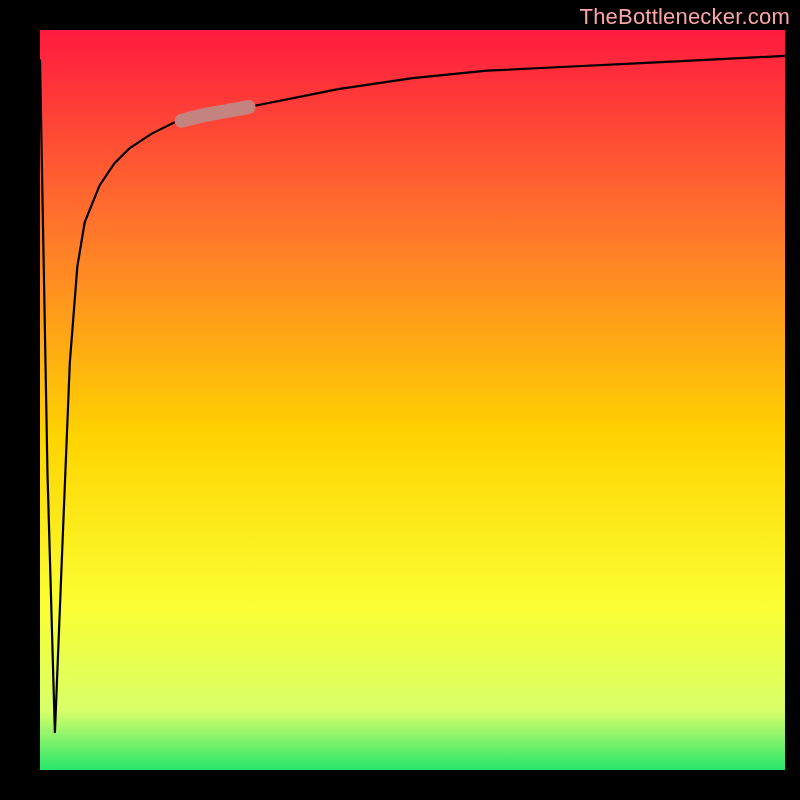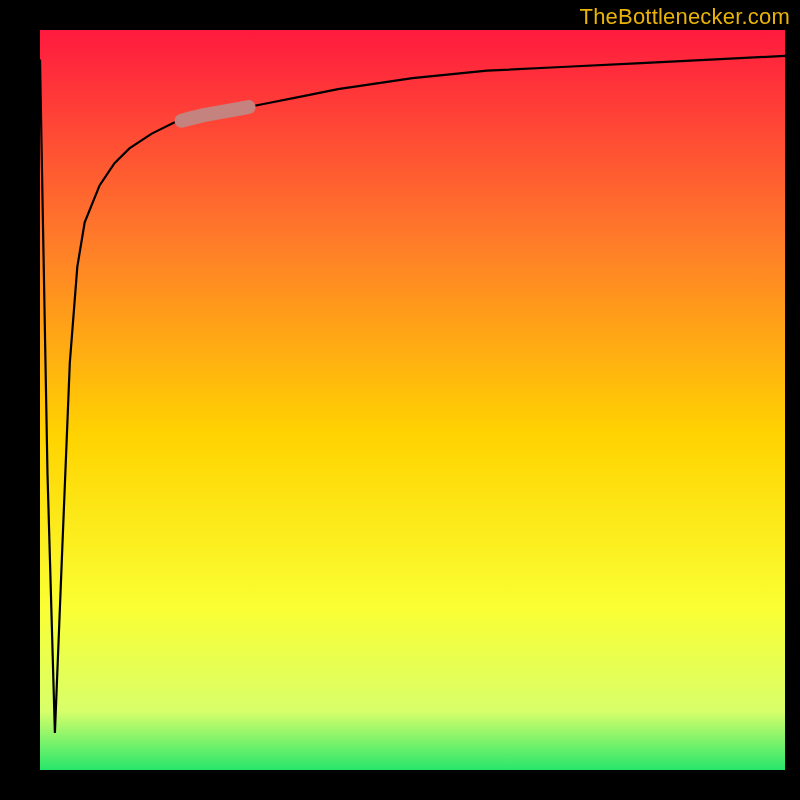--- a/index.html
+++ b/index.html
@@ -15,21 +15,21 @@
     width: 800px;
     height: 800px;
   }
   svg {
     display: block;
   }
   .watermark {
     position: absolute;
     top: 4px;
     right: 10px;
-    color: #eab308;
+    color: #fca5a5;
     font-size: 22px;
     letter-spacing: 0.2px;
     font-weight: 400;
   }
 </style>
 </head>
 <body>
 
 <div id="stage">
   <svg id="chart-svg" width="800" height="800" viewBox="0 0 800 800">

